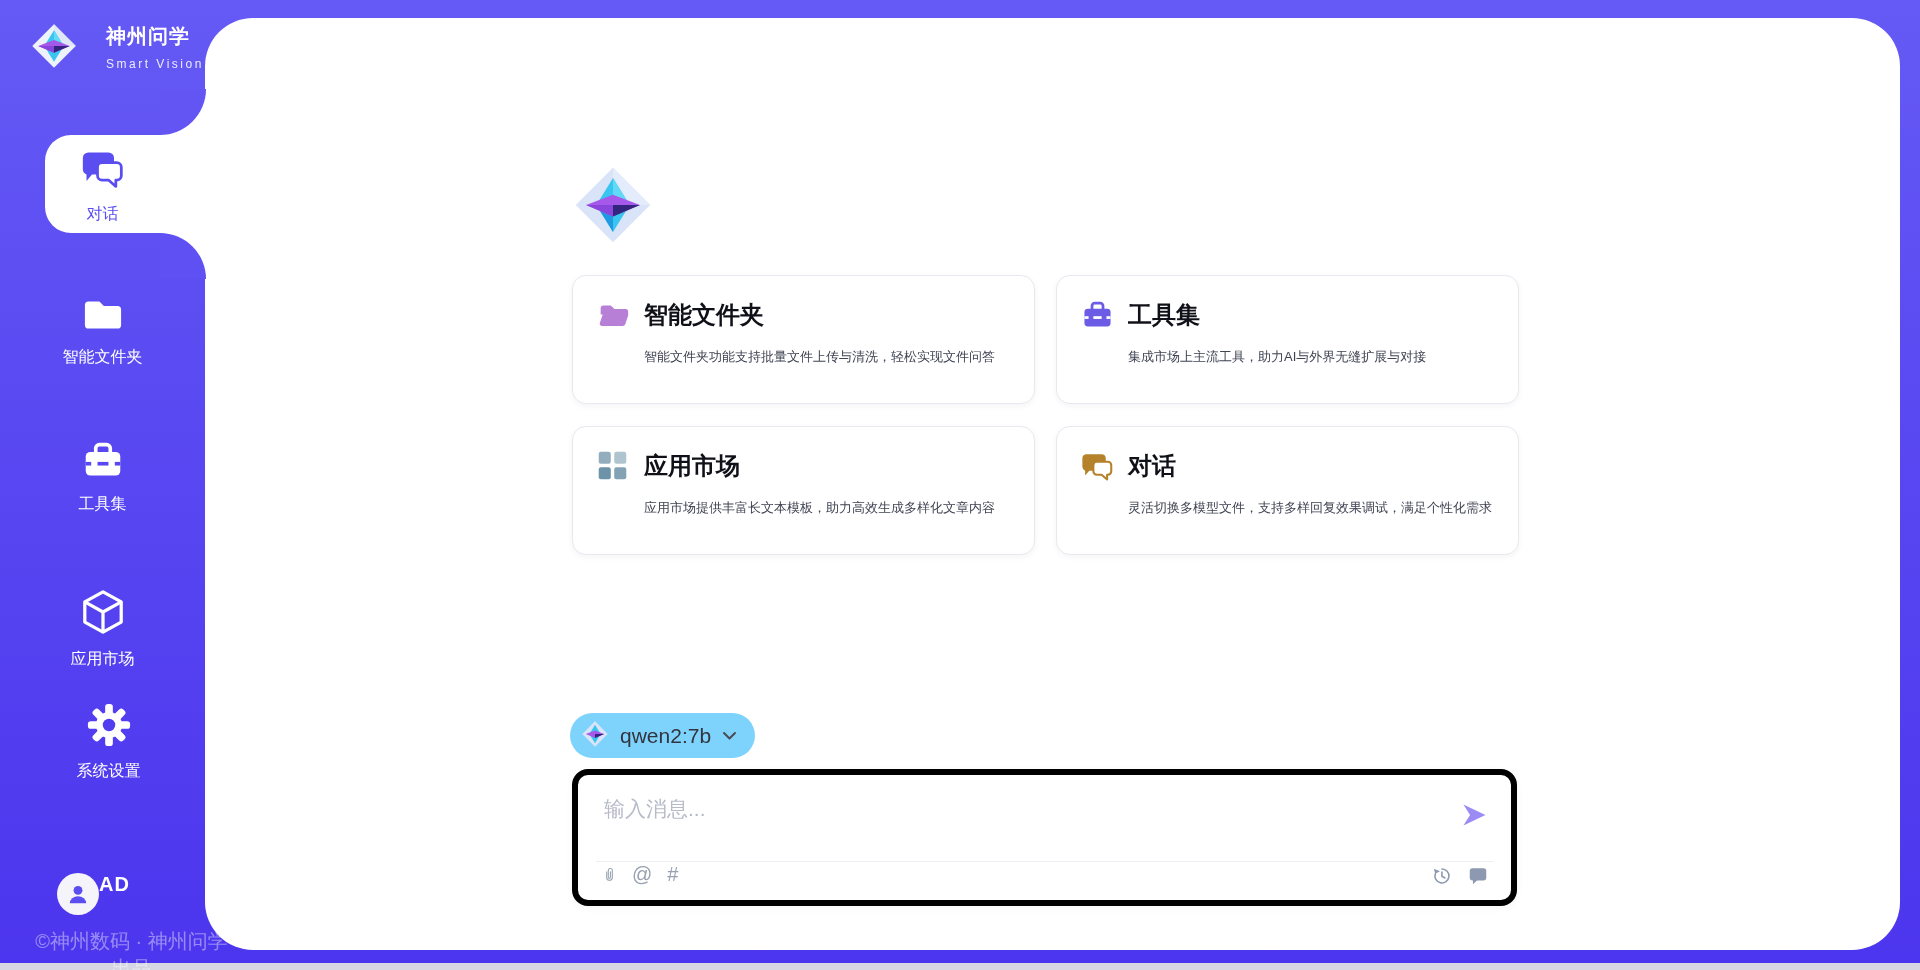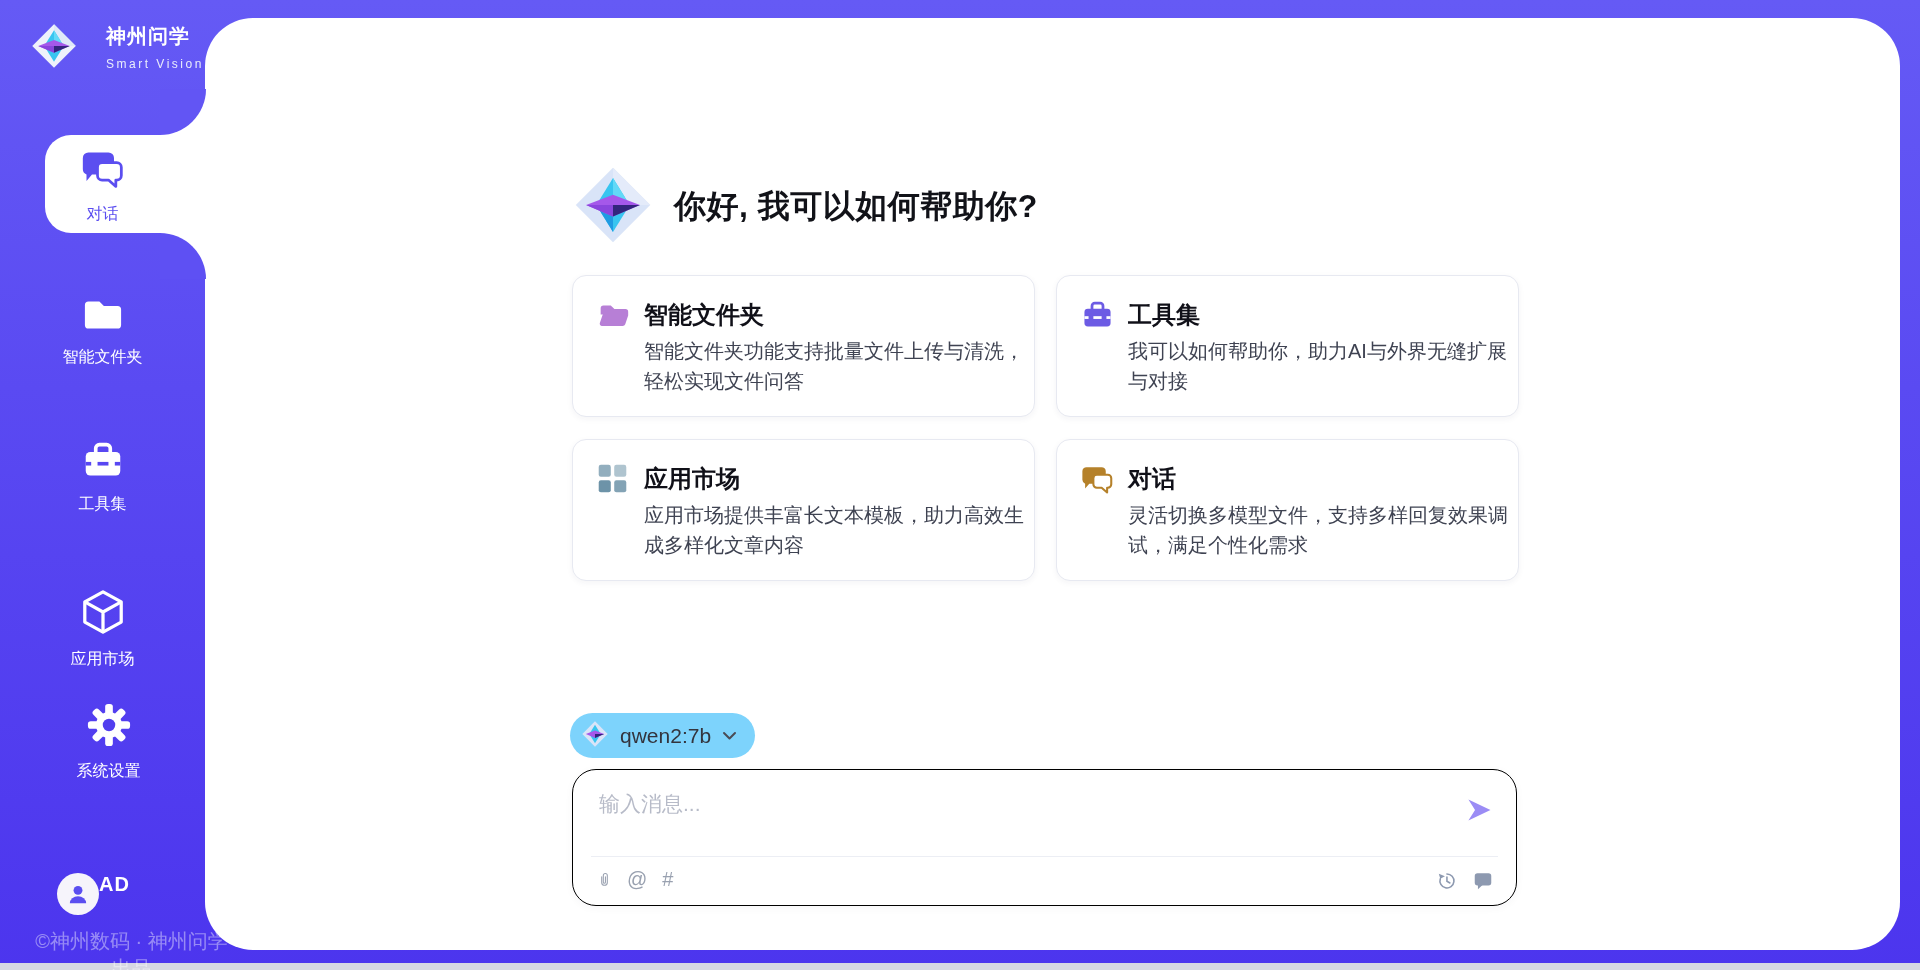--- a/index.html
+++ b/index.html
@@ -48,29 +48,29 @@
   .greeting-title{font-size:32px;font-weight:bold;color:#111218;letter-spacing:0.5px;}
   .cards{position:absolute;left:572px;top:275px;display:grid;
     grid-template-columns:463px 463px;column-gap:21px;row-gap:22px;}
   .card{
     box-sizing:border-box;min-height:129px;background:#fff;border:1px solid #e7e9f1;border-radius:14px;
     padding:22px 12px 20px 24px;display:flex;gap:14px;cursor:pointer;
     box-shadow:0 2px 6px rgba(30,30,80,0.05);
   }
   .card-icon{flex:0 0 33px;height:33px;margin-top:1px;}
   .card-title{font-size:24px;font-weight:bold;color:#101018;line-height:33px;}
-  .card-desc{font-size:20px;color:#3f4352;line-height:30px;margin-top:5px;width:382px;}
+  .card-desc{font-size:13px;color:#3f4352;line-height:41px;margin-top:5px;width:382px;}
   .model-pill{
     position:absolute;left:570px;top:713px;height:45px;border-radius:23px;background:#7dd3fc;
     display:inline-flex;align-items:center;gap:11px;padding:0 18px 0 11px;cursor:pointer;
   }
   .model-name{font-size:21px;color:#33343d;}
   .composer{
     position:absolute;left:572px;top:769px;width:945px;height:137px;box-sizing:border-box;
-    background:#fff;border:1px solid #000000;border-radius:24px;
+    background:#fff;border:6px solid #000000;border-radius:16px;
     box-shadow:0 2px 8px rgba(30,30,80,0.04);
   }
   .composer textarea{
     position:absolute;left:24px;top:18px;width:840px;height:48px;border:none;outline:none;resize:none;
     font-family:inherit;font-size:21px;color:#33343d;background:transparent;
   }
   .composer textarea::placeholder{color:#b7bbc8;}
   .send-btn{position:absolute;right:22px;top:25px;width:30px;height:30px;cursor:pointer;background:none;border:none;padding:0;}
   .composer-divider{position:absolute;left:18px;right:18px;top:86px;height:1px;background:#eceef4;}
   .tools-left{position:absolute;left:24px;bottom:14px;display:flex;align-items:center;gap:15px;color:#99a1b0;}
@@ -186,21 +186,20 @@
       <polygon points="32,3 61,32 32,61 3,32" fill="#d9e4f8"></polygon>
       <polygon points="32,3 61,32 32,32" fill="#e4ebfa"></polygon>
       <polygon points="32,11 45,32 32,53 19,32" fill="#38c5f0"></polygon>
       <polygon points="32,11 45,32 32,32" fill="#62d9f7"></polygon>
       <polygon points="19,32 32,53 32,32" fill="#1f9ae2"></polygon>
       <polygon points="11,32 32,24 53,32 32,41" fill="#a558ea"></polygon>
       <polygon points="11,32 32,41 32,32" fill="#8a45dd"></polygon>
       <polygon points="32,32 53,32 32,41" fill="#33257d"></polygon>
     </svg>
   </span>
-  <span class="greeting-title">你好, 我可以如何帮助你?</span>
 </div>
 
 <div class="cards">
 
   <div class="card">
     <span class="card-icon">
       <svg width="33" height="33" viewBox="0 0 36 36">
         <path d="M4 10 a3 3 0 0 1 3 -3 h8 l4 4 h12 a3 3 0 0 1 3 3 v3 H4 z" fill="#b77fd6"></path>
         <path d="M6.5 16 h26 a1.6 1.6 0 0 1 1.5 2.1 l-3.2 9.4 a3 3 0 0 1 -2.8 2 H5.5 a2.5 2.5 0 0 1 -2.4 -3.3 z" fill="#b77fd6"></path>
       </svg>
@@ -216,21 +215,21 @@
       <svg width="33" height="33" viewBox="0 0 48 48">
         <rect x="16" y="6" width="16" height="12" rx="4" fill="none" stroke="#6c5be4" stroke-width="4"></rect>
         <rect x="5" y="14" width="38" height="26" rx="5" fill="#6c5be4"></rect>
         <rect x="5" y="25" width="38" height="4" fill="#ffffff"></rect>
         <rect x="11" y="22" width="7" height="10" rx="1.5" fill="#6c5be4"></rect>
         <rect x="30" y="22" width="7" height="10" rx="1.5" fill="#6c5be4"></rect>
       </svg>
     </span>
     <span>
       <div class="card-title">工具集</div>
-      <div class="card-desc">我可以如何帮助你，助力AI与外界无缝扩展与对接</div>
+      <div class="card-desc">集成市场上主流工具，助力AI与外界无缝扩展与对接</div>
     </span>
   </div>
 
   <div class="card">
     <span class="card-icon">
       <svg width="31" height="31" viewBox="0 0 36 36">
         <rect x="2" y="2" width="14" height="14" rx="2.5" fill="#6d93a8" opacity="0.75"></rect>
         <rect x="20" y="2" width="14" height="14" rx="2.5" fill="#6d93a8" opacity="0.55"></rect>
         <rect x="2" y="20" width="14" height="14" rx="2.5" fill="#6d93a8"></rect>
         <rect x="20" y="20" width="14" height="14" rx="2.5" fill="#6d93a8" opacity="0.85"></rect>

